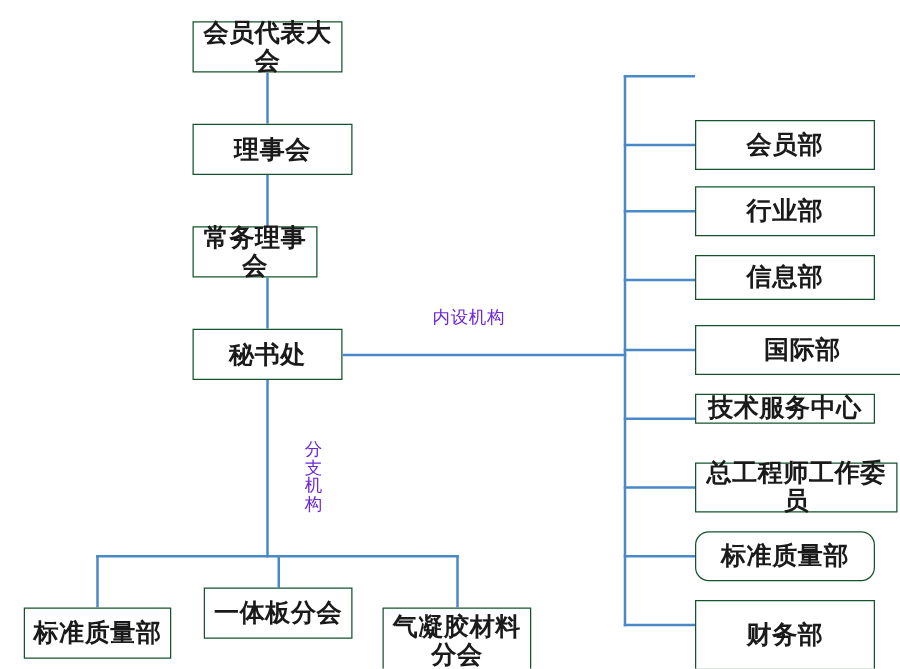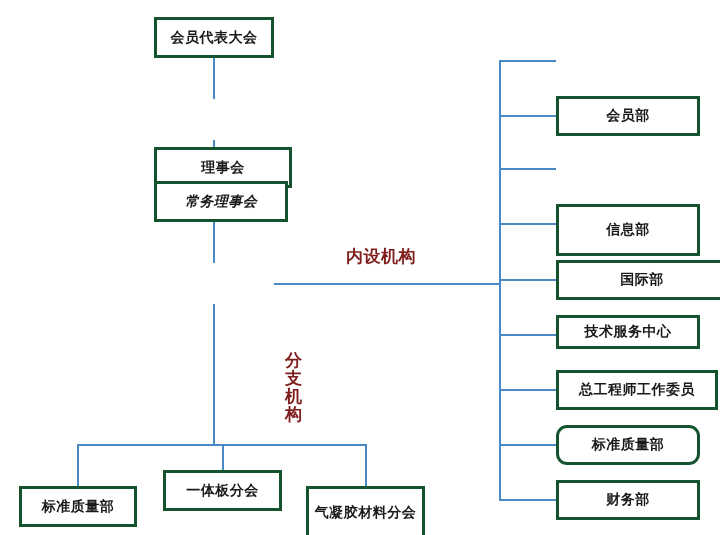--- a/index.html
+++ b/index.html
@@ -14,89 +14,90 @@
   #chart-root {
     position: relative;
     width: 720px;
     height: 535px;
     background: #ffffff;
     overflow: hidden;
   }
   .node-box {
     position: absolute;
     box-sizing: border-box;
-    border: 3px solid #14532d;
+    border: 1px solid #14532d;
     background: #ffffff;
     display: flex;
     align-items: center;
     justify-content: center;
     color: #1a1a1a;
-    font-size: 14px;
+    font-size: 20px;
     font-weight: bold;
     letter-spacing: 0.5px;
     line-height: 1.1;
     text-align: center;
     z-index: 3;
     user-select: none;
   }
   .connector {
     position: absolute;
     background: #4a89c8;
     z-index: 1;
   }
   .connector.h { height: 2px; }
   .connector.v { width: 2px; }
   .edge-label {
     position: absolute;
-    color: #7f1d1d;
-    font-size: 17px;
-    font-weight: bold;
+    color: #6d28d9;
+    font-size: 14px;
+    font-weight: normal;
     letter-spacing: 0.5px;
     z-index: 4;
     background: #ffffff;
     user-select: none;
   }
   .edge-label.vertical {
     width: 16px;
     text-align: center;
     line-height: 1.05;
     word-break: break-all;
     padding: 2px 0;
-    margin-left: 42px;
   }
 </style>
 </head>
 <body>
 
 <div id="chart-root">
 
 <div class="node-box" style="left: 154px; top: 17px; width: 120px; height: 41px;">会员代表大会</div>
     <div class="connector v" style="left: 213px; top: 58px; height: 41px;"></div>
-    <div class="node-box" style="left: 154px; top: 99px; width: 138px; height: 41px; margin-top: 48px;">理事会</div>
+    <div class="node-box" style="left: 154px; top: 99px; width: 128px; height: 41px;">理事会</div>
     <div class="connector v" style="left: 213px; top: 140px; height: 41px;"></div>
-    <div class="node-box" style="left: 154px; top: 181px; width: 134px; height: 41px; font-style: italic;">常务理事会</div>
+    <div class="node-box" style="left: 154px; top: 181px; width: 100px; height: 41px;">常务理事会</div>
     <div class="connector v" style="left: 213px; top: 222px; height: 41px;"></div>
+    <div class="node-box" style="left: 154px; top: 263px; width: 120px; height: 41px;">秘书处</div>
     <div class="connector h" style="left: 274px; top: 282.5px; width: 227px;"></div>
     <div class="connector v" style="left: 499px; top: 60px; height: 441px;"></div>
     <div class="connector h" style="left: 499px; top: 60px; width: 57px;"></div>
     <div class="connector h" style="left: 499px; top: 115px; width: 57px;"></div>
     <div class="node-box" style="left: 556px; top: 96px; width: 144px; height: 40px;">会员部</div>
     <div class="connector h" style="left: 499px; top: 168px; width: 57px;"></div>
+    <div class="node-box" style="left: 556px; top: 149px; width: 144px; height: 40px;">行业部</div>
     <div class="connector h" style="left: 499px; top: 223px; width: 57px;"></div>
-    <div class="node-box" style="left: 556px; top: 204px; width: 144px; height: 52px;">信息部</div>
+    <div class="node-box" style="left: 556px; top: 204px; width: 144px; height: 36px;">信息部</div>
     <div class="connector h" style="left: 499px; top: 279px; width: 57px;"></div>
     <div class="node-box" style="left: 556px; top: 260px; width: 172px; height: 40px;">国际部</div>
     <div class="connector h" style="left: 499px; top: 334px; width: 57px;"></div>
-    <div class="node-box" style="left: 556px; top: 315px; width: 144px; height: 34px;">技术服务中心</div>
+    <div class="node-box" style="left: 556px; top: 315px; width: 144px; height: 24px;">技术服务中心</div>
     <div class="connector h" style="left: 499px; top: 389px; width: 57px;"></div>
     <div class="node-box" style="left: 556px; top: 370px; width: 162px; height: 40px;">总工程师工作委员</div>
     <div class="connector h" style="left: 499px; top: 444px; width: 57px;"></div>
     <div class="node-box" style="left: 556px; top: 425px; width: 144px; height: 40px; border-radius: 11px;">标准质量部</div>
     <div class="connector h" style="left: 499px; top: 499px; width: 57px;"></div>
-    <div class="node-box" style="left: 556px; top: 480px; width: 144px; height: 40px;">财务部</div>
+    <div class="node-box" style="left: 556px; top: 480px; width: 144px; height: 56px;">财务部</div>
     <div class="edge-label" style="left: 346px; top: 245px;">内设机构</div>
     <div class="connector v" style="left: 213px; top: 304px; height: 142px;"></div>
     <div class="connector h" style="left: 77px; top: 444px; width: 289.5px;"></div>
     <div class="connector v" style="left: 77px; top: 444px; height: 42px;"></div>
     <div class="node-box" style="left: 19px; top: 486px; width: 118px; height: 41px;">标准质量部</div>
     <div class="connector v" style="left: 221.5px; top: 444px; height: 42px;"></div>
     <div class="node-box" style="left: 163px; top: 470px; width: 119px; height: 41px;">一体板分会</div>
     <div class="connector v" style="left: 364.5px; top: 444px; height: 42px;"></div>
     <div class="node-box" style="left: 306px; top: 486px; width: 119px; height: 53px;">气凝胶材料分会</div>
     <div class="edge-label vertical" style="left: 243px; top: 350px;">分支机构</div>

